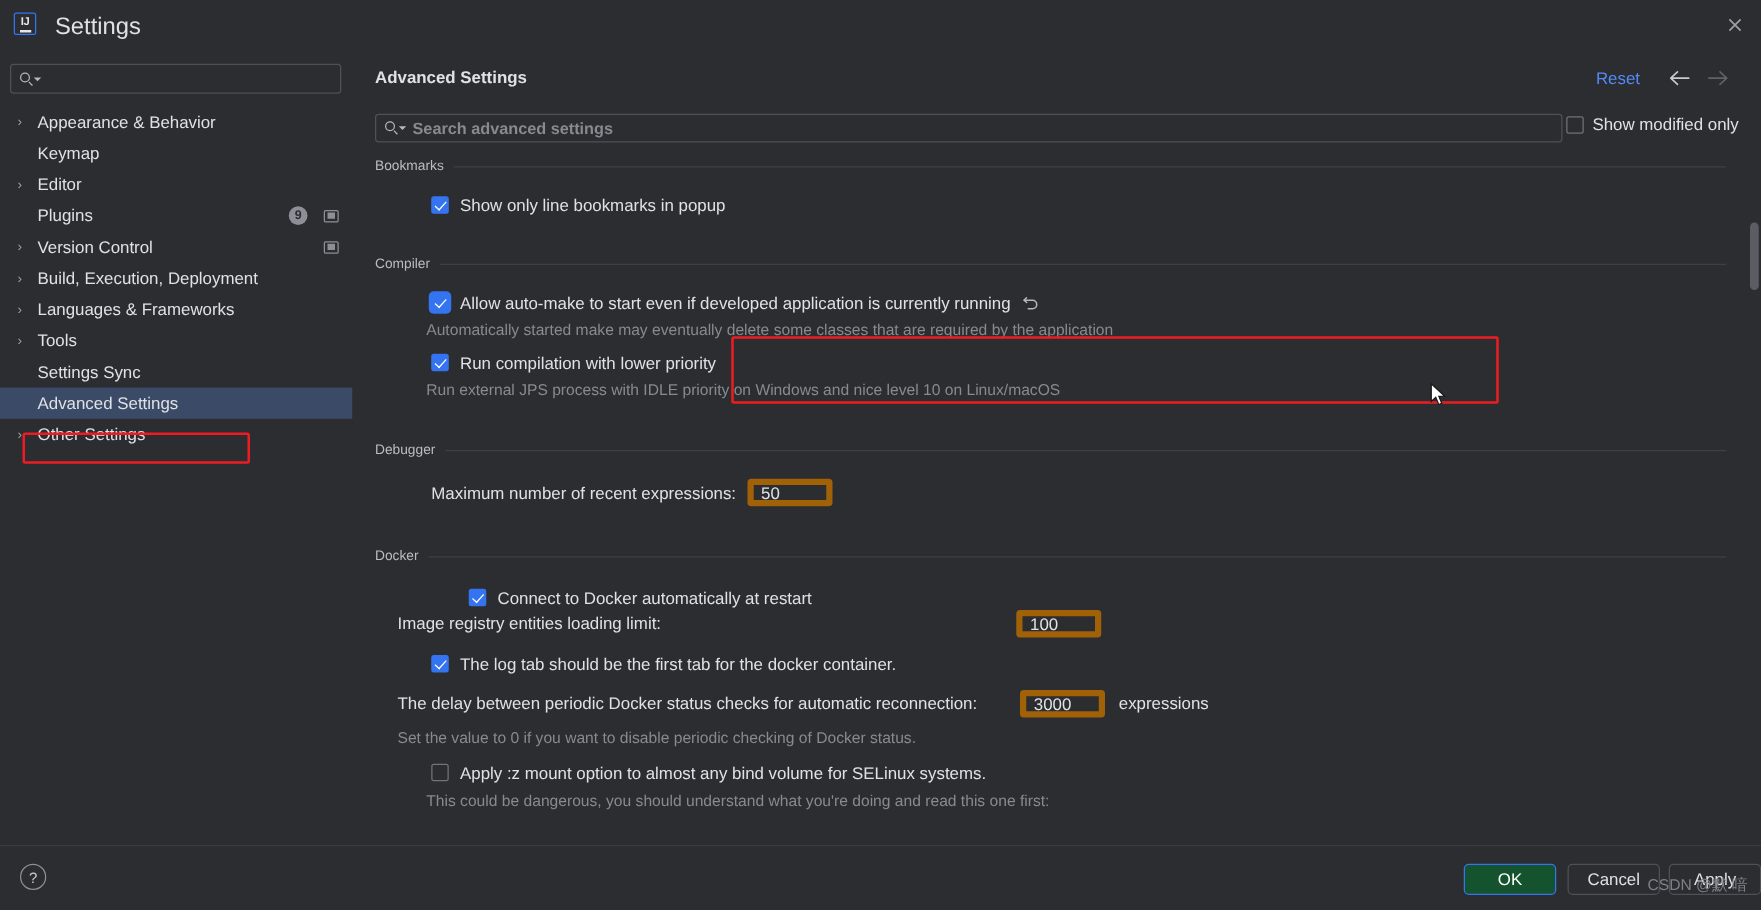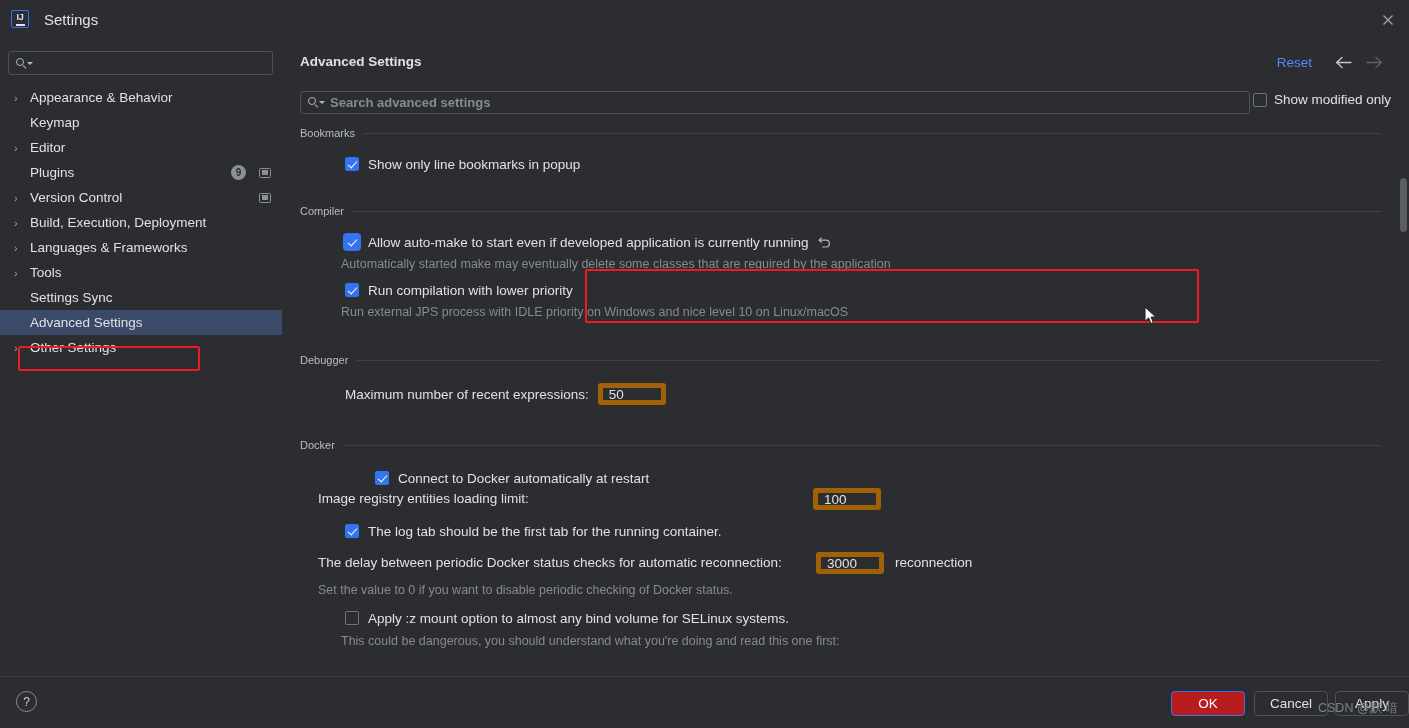--- a/index.html
+++ b/index.html
@@ -35,21 +35,21 @@
     line-height: 11px; text-align: center;
     letter-spacing: -0.3px;
     padding-top: 1px;
   }
   #app-icon .ij-underline {
     display: block; width: 9px; height: 1.5px;
     background: #e3e5e8; margin: 1px auto 0;
   }
   #window-title {
     position: absolute; left: 44px; top: 11px;
-    font-size: 15px; color: #dfe1e5;
+    font-size: 19px; color: #dfe1e5;
   }
   #close-btn {
     position: absolute; right: 10px; top: 9px;
     width: 22px; height: 22px;
     display: flex; align-items: center; justify-content: center;
     color: #9da0a8; cursor: pointer;
   }
 
   
   #sidebar {
@@ -292,21 +292,21 @@
     cursor: pointer;
   }
   .btn {
     position: absolute; top: 14px;
     height: 25px;
     border-radius: 4px;
     font-size: 13.5px;
     display: flex; align-items: center; justify-content: center;
     cursor: pointer;
   }
-  #ok-btn     { right: 164px; width: 74px; background: #b91c1c; color: #ffffff; border: 1px solid #3574f0; }
+  #ok-btn     { right: 164px; width: 74px; background: #14532d; color: #ffffff; border: 1px solid #3574f0; }
   #cancel-btn { right: 81px;  width: 74px; background: #2b2d30; color: #dfe1e5; border: 1px solid #4e5157; }
   #apply-btn  { right: 0px;   width: 74px; background: #2b2d30; color: #dfe1e5; border: 1px solid #4e5157; margin-right: 0; }
 
   #watermark {
     position: absolute; left: 1318px; top: 700px;
     font-size: 12.5px; color: #7d8088;
     white-space: nowrap;
     pointer-events: none;
     z-index: 20;
   }
@@ -478,27 +478,27 @@
           <span class="opt-label">Connect to Docker automatically at restart</span>
         </div>
 
         <div style="position:relative; margin-left:18px; margin-top:0; height:22px;">
           <span class="opt-label" style="position:absolute; left:0; top:3px;">Image registry entities loading limit:</span>
           <span class="num-field" style="position:absolute; left:495px; top:0; width:68px;">100</span>
         </div>
 
         <div class="opt-row" style="margin-top:11px;">
           <span class="cb on"></span>
-          <span class="opt-label">The log tab should be the first tab for the running container.</span>
+          <span class="opt-label">The log tab should be the first tab for the docker container.</span>
         </div>
 
         <div style="position:relative; margin-left:18px; margin-top:11px; height:22px;">
           <span class="opt-label" style="position:absolute; left:0; top:3px;">The delay between periodic Docker status checks for automatic reconnection:</span>
           <span class="num-field" style="position:absolute; left:498px; top:0; width:68px;">3000</span>
-          <span class="opt-label" style="position:absolute; left:577px; top:3px;">reconnection</span>
+          <span class="opt-label" style="position:absolute; left:577px; top:3px;">expressions</span>
         </div>
         <div class="opt-desc" style="margin-left:18px; margin-top:9px;">Set the value to 0 if you want to disable periodic checking of Docker status.</div>
 
         <div class="opt-row" style="margin-top:11px;">
           <span class="cb off"></span>
           <span class="opt-label">Apply :z mount option to almost any bind volume for SELinux systems.</span>
         </div>
         <div class="opt-desc" style="margin-top:6px;">This could be dangerous, you should understand what you're doing and read this one first:</div>
       </div>
 

